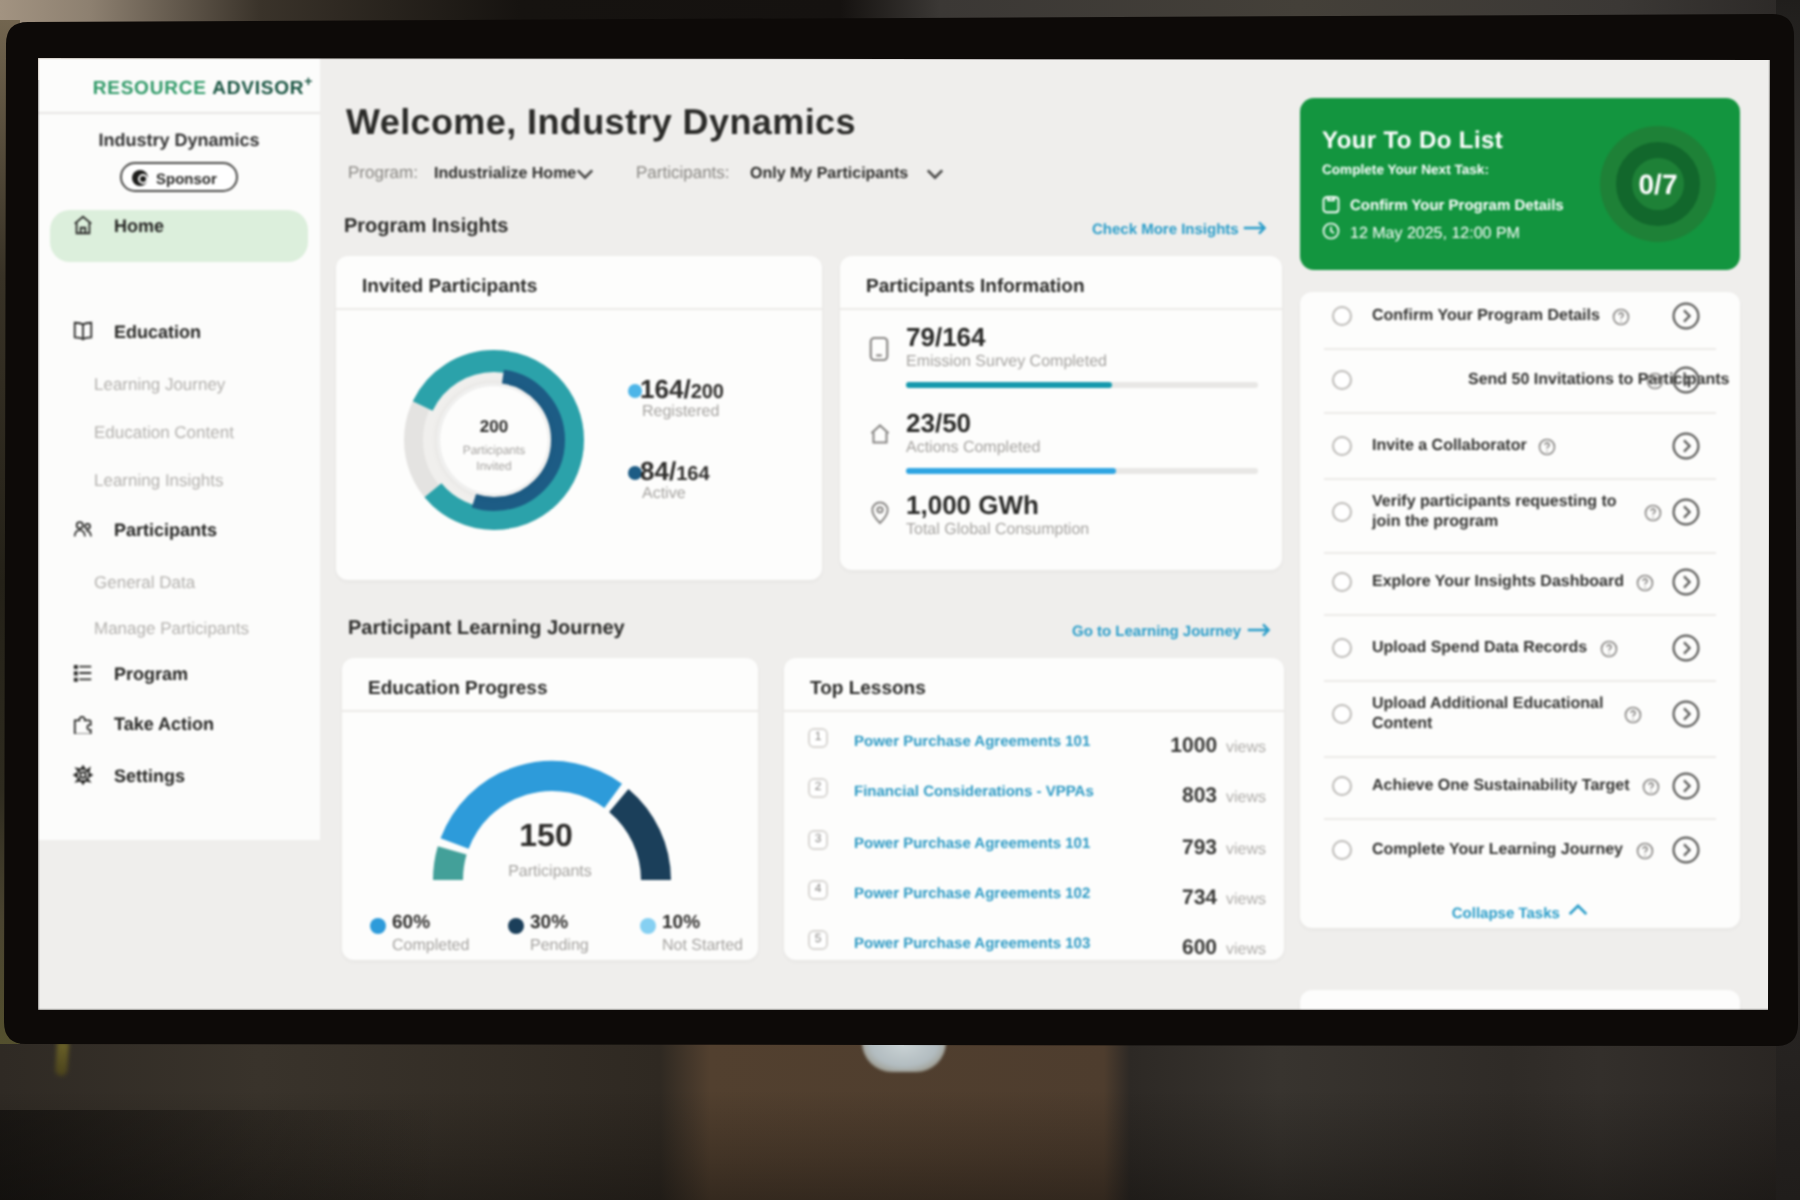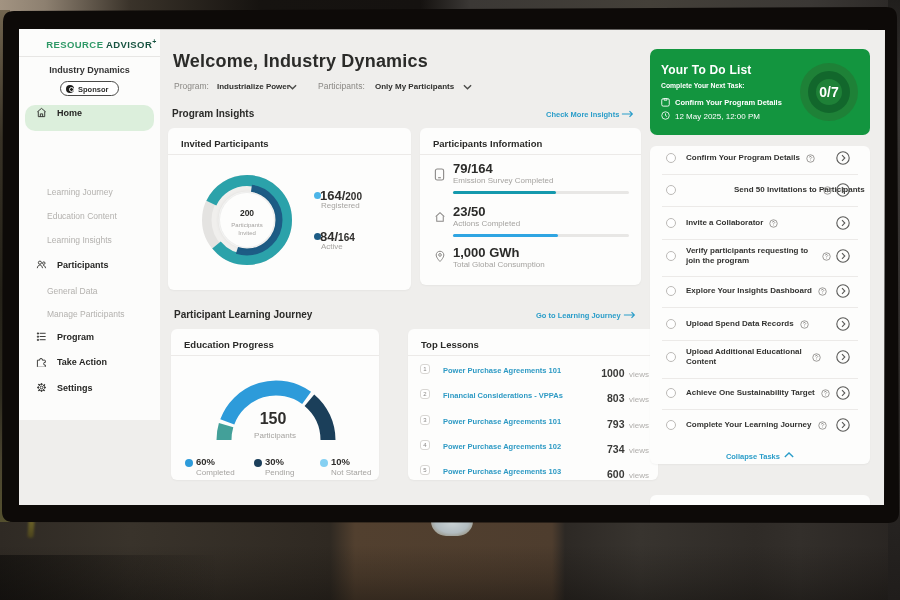--- a/index.html
+++ b/index.html
@@ -92,20 +92,27 @@
     </div>
 
   <div class="abs mi act" style="top:76px">
     <svg class="ic" viewBox="0 0 24 24" fill="none" stroke="#2d2d2b" stroke-width="2">
         <path d="M3 10.5 12 3l9 7.5"></path>
         <path d="M5 9.5V21h14V9.5"></path>
         <path d="M9.5 21v-6h5v6"></path>
       </svg>
     <span class="tx">Home</span>
   </div>
+  <div class="abs mi" style="top:129px">
+    <svg class="ic" viewBox="0 0 24 24" fill="none" stroke="#2d2d2b" stroke-width="2">
+        <path d="M12 5c-2-1.5-5-2-9-2v16c4 0 7 .5 9 2 2-1.5 5-2 9-2V3c-4 0-7 .5-9 2z"></path>
+        <path d="M12 5v16"></path>
+      </svg>
+    <span class="tx">Education</span>
+  </div>
   <div class="abs ms" style="top:158px">Learning Journey</div>
   <div class="abs ms" style="top:182px">Education Content</div>
   <div class="abs ms" style="top:206px">Learning Insights</div>
   <div class="abs mi" style="top:228px">
     <svg class="ic" viewBox="0 0 24 24" fill="none" stroke="#2d2d2b" stroke-width="1.9">
         <circle cx="8.5" cy="8" r="3.4"></circle>
         <path d="M2.8 20c.6-4.4 2.9-6.8 5.7-6.8s5.1 2.4 5.7 6.8"></path>
         <circle cx="17" cy="9" r="2.7"></circle>
         <path d="M15.4 13.6c2.9.3 4.9 2.6 5.4 6.4"></path>
       </svg>
@@ -129,21 +136,21 @@
   <div class="abs mi" style="top:351px">
     <svg class="ic" viewBox="0 0 24 24" fill="none" stroke="#2d2d2b" stroke-width="2">
         <circle cx="12" cy="12" r="3"></circle>
         <path d="M12 2.5l2 3h-4zM12 21.5l2-3h-4zM2.5 12l3-2v4zM21.5 12l-3-2v4zM5 5l3.5.7L7.8 8.5zM19 5l-.7 3.5-2.8-.7zM5 19l3.5-.7-.7-2.8zM19 19l-3.5-.7.7-2.8z"></path>
       </svg>
     <span class="tx">Settings</span>
   </div>
 
   <div class="abs h1">Welcome, Industry Dynamics</div>
   <span class="abs" style="left:155px; top:52px; font-size:8.5px; color:#8a8884;">Program:</span>
-  <span class="abs chip" style="left:198px; top:52.5px; font-size:8px;">Industrialize Power</span>
+  <span class="abs chip" style="left:198px; top:52.5px; font-size:8px;">Industrialize Home</span>
   <svg class="abs" style="left:269px; top:55px;" width="9" height="6" viewBox="0 0 10 6" fill="none" stroke="#4a4a48" stroke-width="1.5">
       <path d="M1 1l4 4 4-4"></path>
     </svg>
   <span class="abs" style="left:299px; top:52px; font-size:8.5px; color:#8a8884;">Participants:</span>
   <span class="abs chip" style="left:356px; top:52.5px; font-size:8px;">Only My Participants</span>
   <svg class="abs" style="left:444px; top:55px;" width="9" height="6" viewBox="0 0 10 6" fill="none" stroke="#4a4a48" stroke-width="1.5">
       <path d="M1 1l4 4 4-4"></path>
     </svg>
   <div class="abs sec" style="left:153px; top:79px;">Program Insights</div>
   <div class="abs link" style="left:527px; top:81px;">Check More Insights
@@ -229,21 +236,21 @@
     <span class="abs" style="left:25px; top:127px; font-size:9.5px; font-weight:bold;">60%</span>
     <span class="abs pi-sub" style="left:25px; top:139px;">Completed</span>
     <span class="abs" style="left:83px; top:130px; width:8px; height:8px; border-radius:50%; background:#1b3f5a;"></span>
     <span class="abs" style="left:94px; top:127px; font-size:9.5px; font-weight:bold;">30%</span>
     <span class="abs pi-sub" style="left:94px; top:139px;">Pending</span>
     <span class="abs" style="left:149px; top:130px; width:8px; height:8px; border-radius:50%; background:#85d0f2;"></span>
     <span class="abs" style="left:160px; top:127px; font-size:9.5px; font-weight:bold;">10%</span>
     <span class="abs pi-sub" style="left:160px; top:139px;">Not Started</span>
   </div>
 
-  <div class="abs card" style="left:373px; top:300px; width:250px; height:151px;margin-left:16px;">
+  <div class="abs card" style="left:373px; top:300px; width:250px; height:151px;">
     <span class="ct">Top Lessons</span>
     <div class="chr"></div>
     <span class="lnum" style="top:35px;">1</span>
     <span class="abs lesson" style="left:35px; top:37px;">Power Purchase Agreements 101</span>
     <span class="abs" style="right:9px; top:34px;"><span class="views-n">1000</span> <span class="views-w">views</span></span>
     <span class="lnum" style="top:60px;">2</span>
     <span class="abs lesson" style="left:35px; top:62px;">Financial Considerations - VPPAs</span>
     <span class="abs" style="right:9px; top:59px;"><span class="views-n">803</span> <span class="views-w">views</span></span>
     <span class="lnum" style="top:86px;">3</span>
     <span class="abs lesson" style="left:35px; top:88px;">Power Purchase Agreements 101</span>

